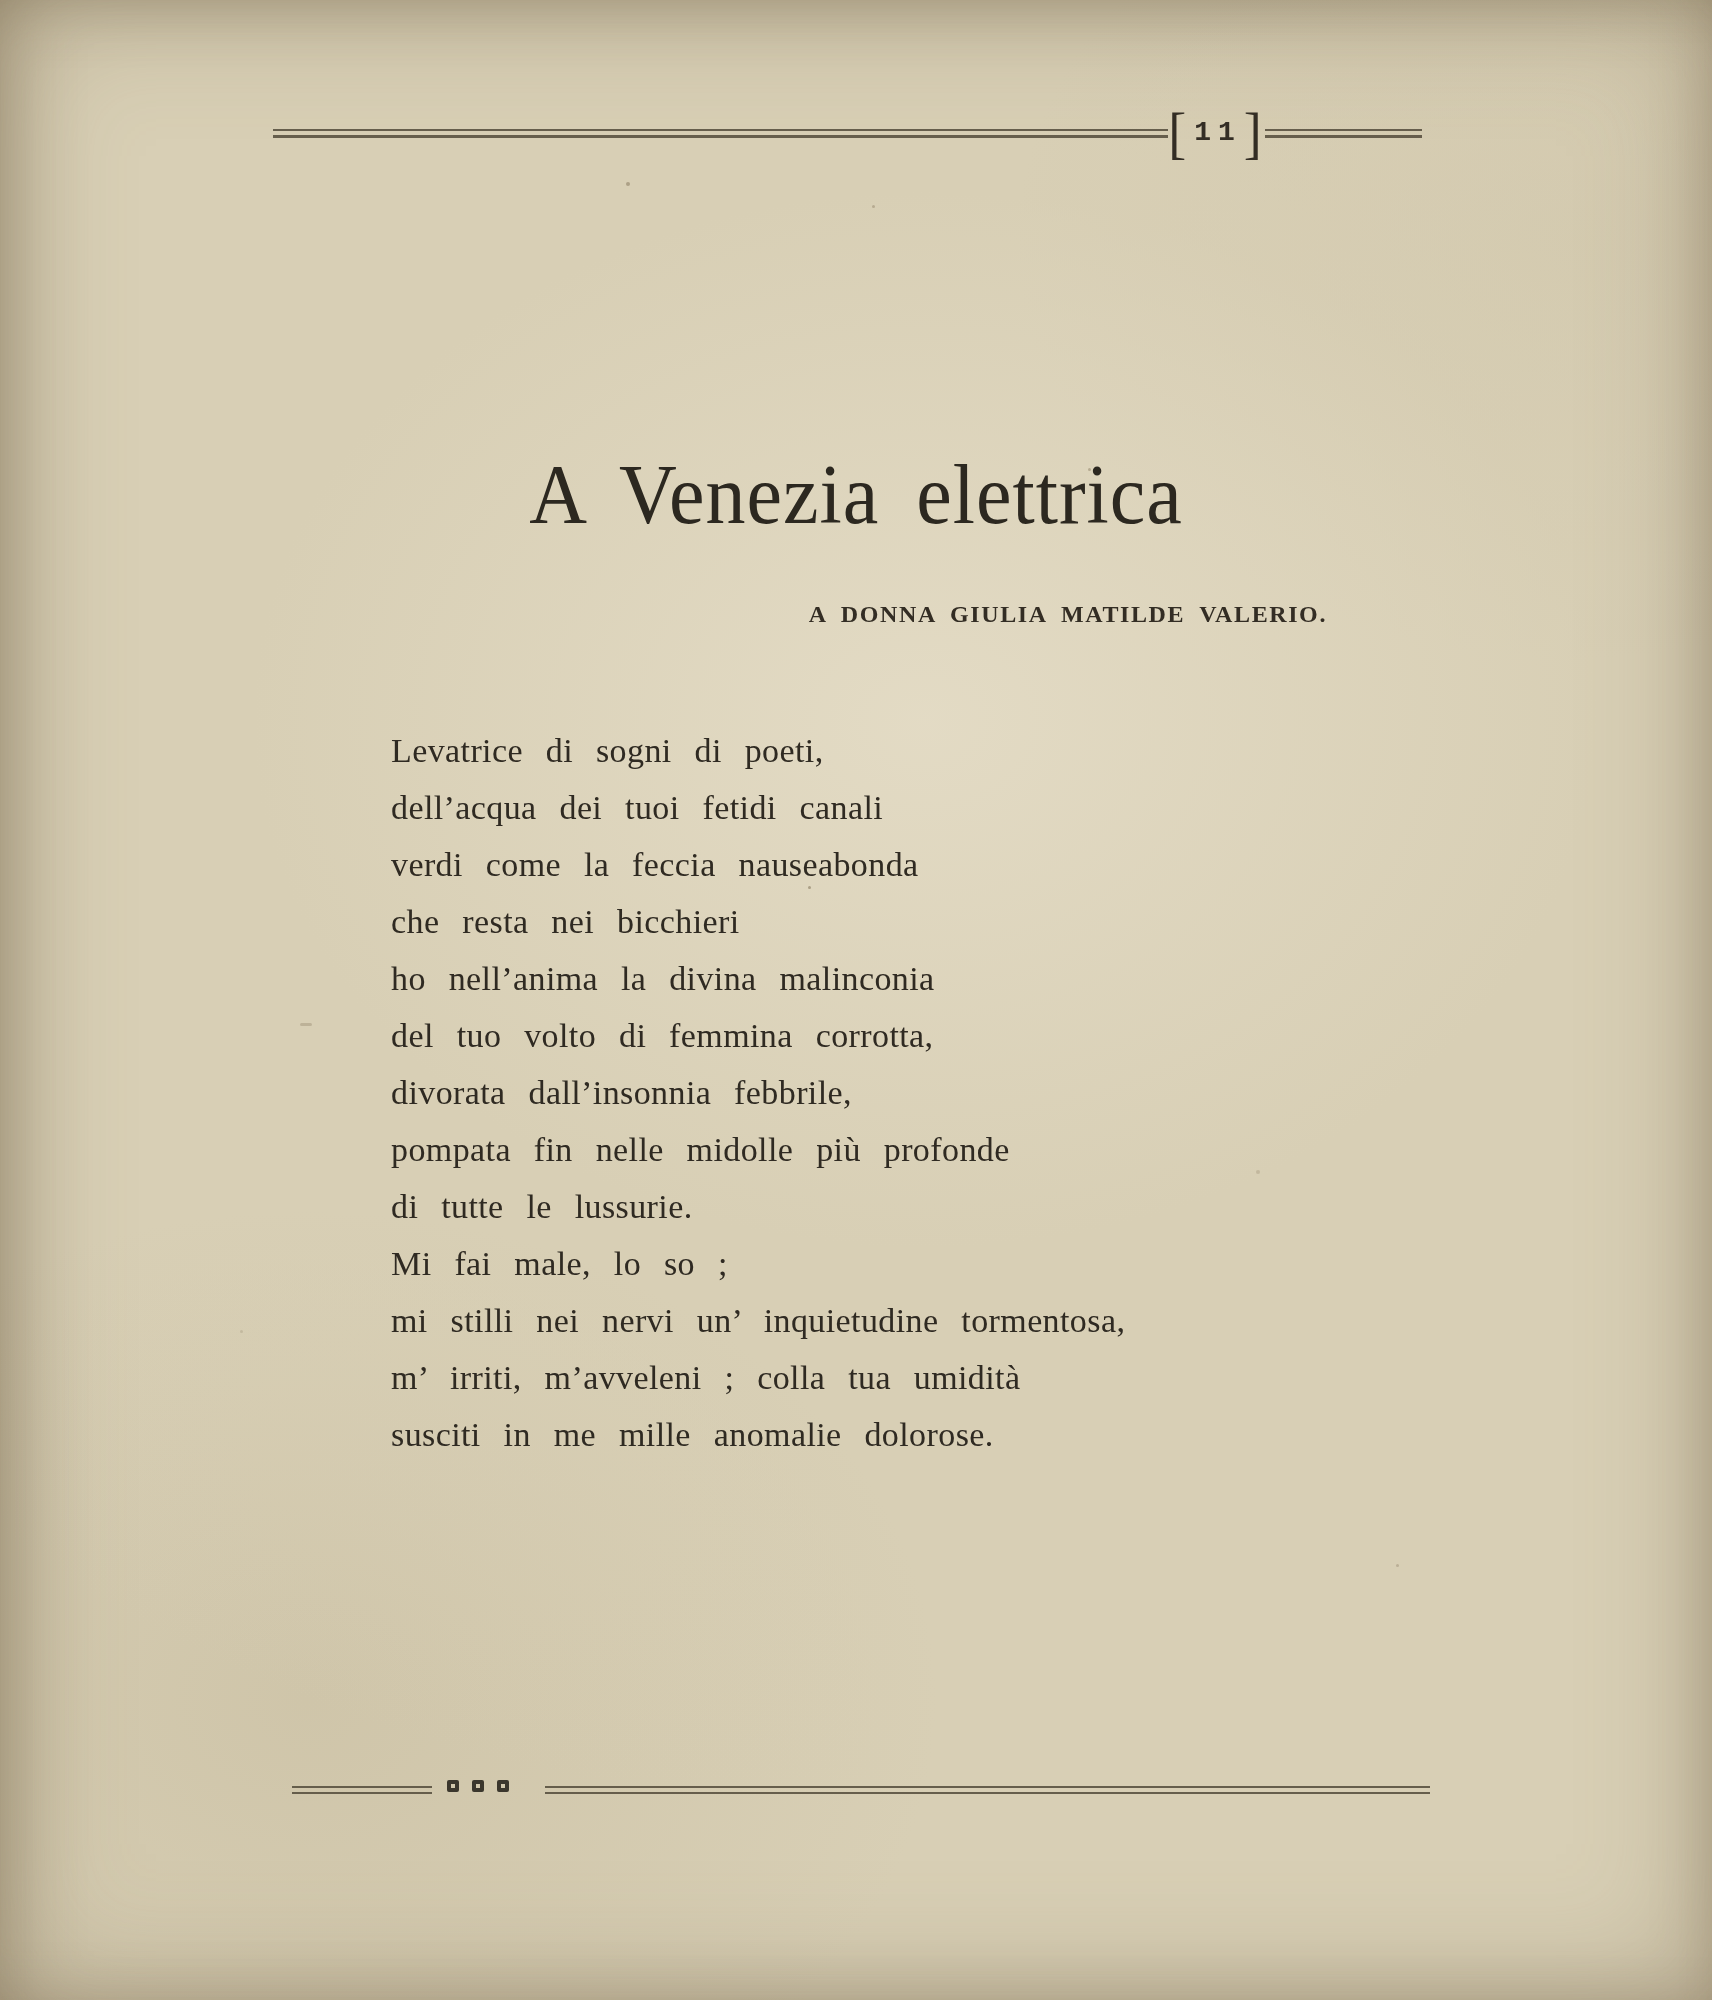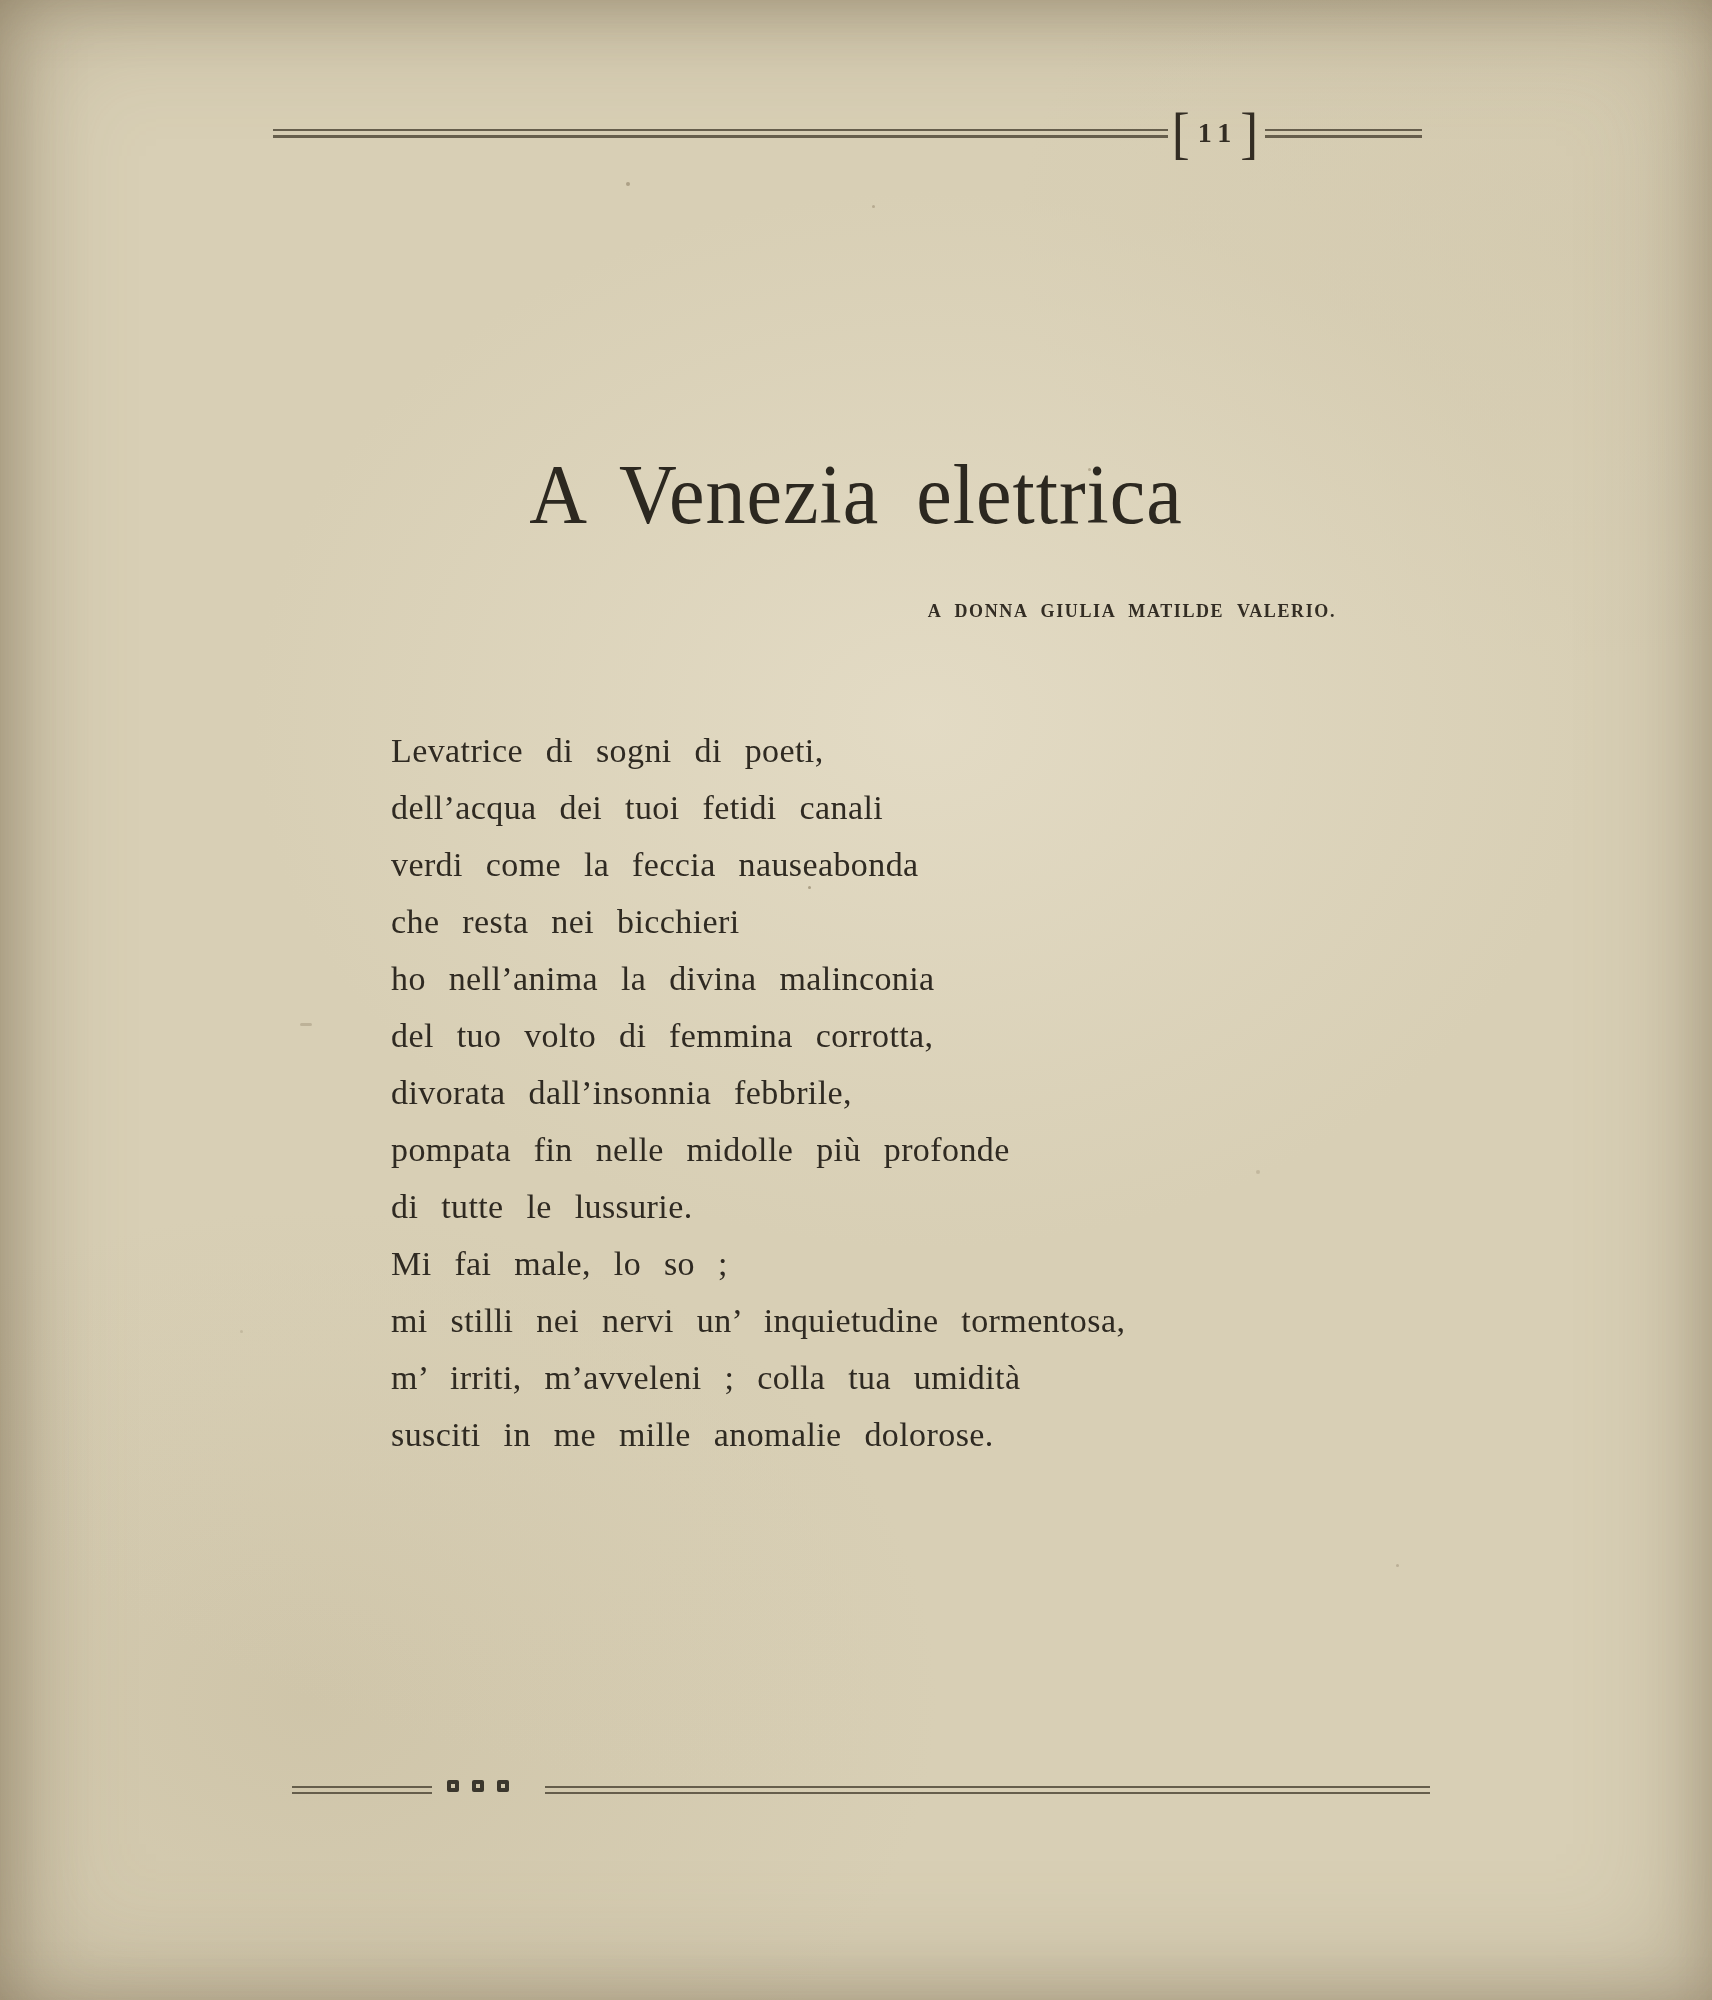--- a/index.html
+++ b/index.html
@@ -44,35 +44,35 @@
     position:absolute;left:1160px;top:104px;width:110px;height:58px;
     display:flex;align-items:center;justify-content:center;
     color:#332d24;
   }
   .page-number .bracket{
     font-size:54px;line-height:1;font-weight:normal;
     transform:scaleY(1.05);
   }
   .page-number .num{
     font-size:28px;line-height:1;letter-spacing:7px;
-    margin:0 2px 0 8px;font-weight:bold;
+    margin:0 2px 0 8px;font-weight:bold;font-family:Liberation Mono, monospace;
   }
 
   
   .title{
     position:absolute;left:0;top:450px;width:1712px;
     text-align:center;
     font-size:80px;font-weight:normal;line-height:1.1;
     letter-spacing:1px;word-spacing:16px;
     color:#2c2820;
     transform:scaleY(1.06);
   }
   .dedication{
-    position:absolute;top:601px;right:376px;
-    font-size:18px;font-weight:bold;
+    position:absolute;top:601px;right:385px;
+    font-size:24px;font-weight:bold;
     letter-spacing:1.6px;word-spacing:7px;
     color:#332d24;
   }
 
   
   .poem{
     position:absolute;left:391px;top:722px;width:1100px;
     font-size:34px;line-height:57px;
     letter-spacing:.4px;word-spacing:14px;
     color:var(--ink);

